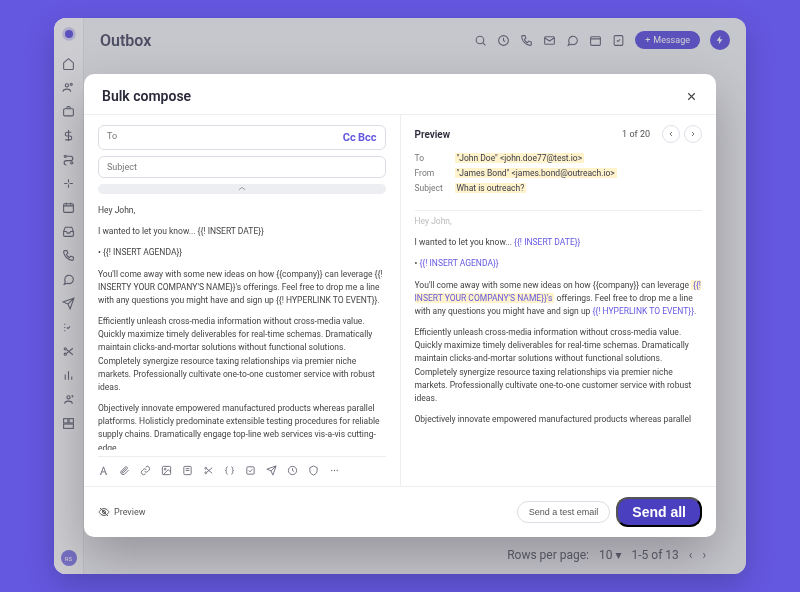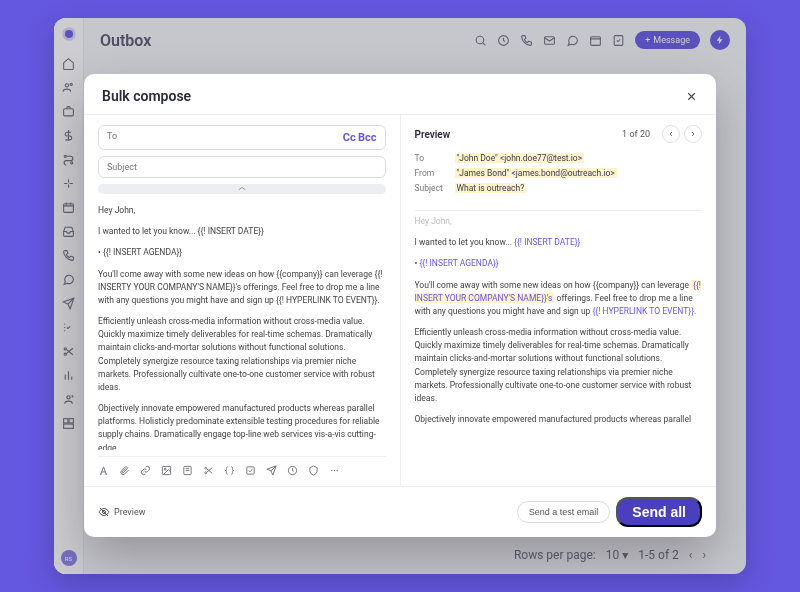--- a/index.html
+++ b/index.html
@@ -218,21 +218,21 @@
       <div class="rbtn">
             <svg width="10" height="10" viewBox="0 0 24 24" fill="currentColor">
               <path d="M13 2L4 14h6l-1 8 9-12h-6z"></path>
             </svg>
           </div>
     </div>
 
     <div class="pager">
       <span>Rows per page:</span>
       <span><span>10</span> ▾</span>
-      <span>1-5 of 2</span>
+      <span>1-5 of 13</span>
       <span>‹</span>
       <span>›</span>
     </div>
   </div>
 
   <div class="overlay">
     <div class="modal">
       <div class="mhead">
         <h2>Bulk compose</h2>
         <div class="close">

